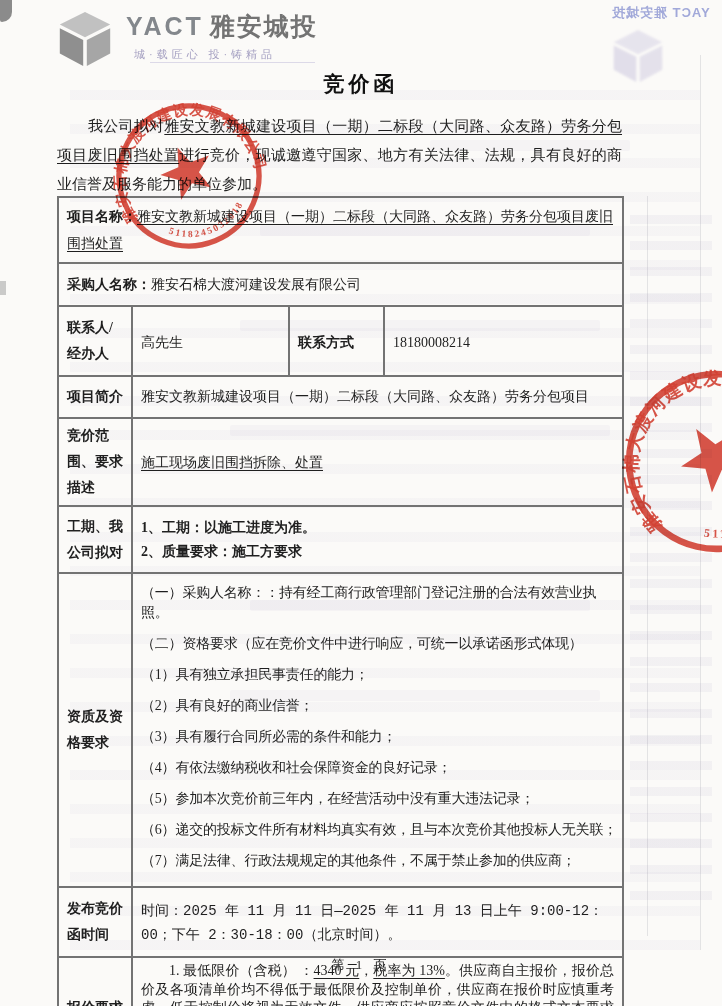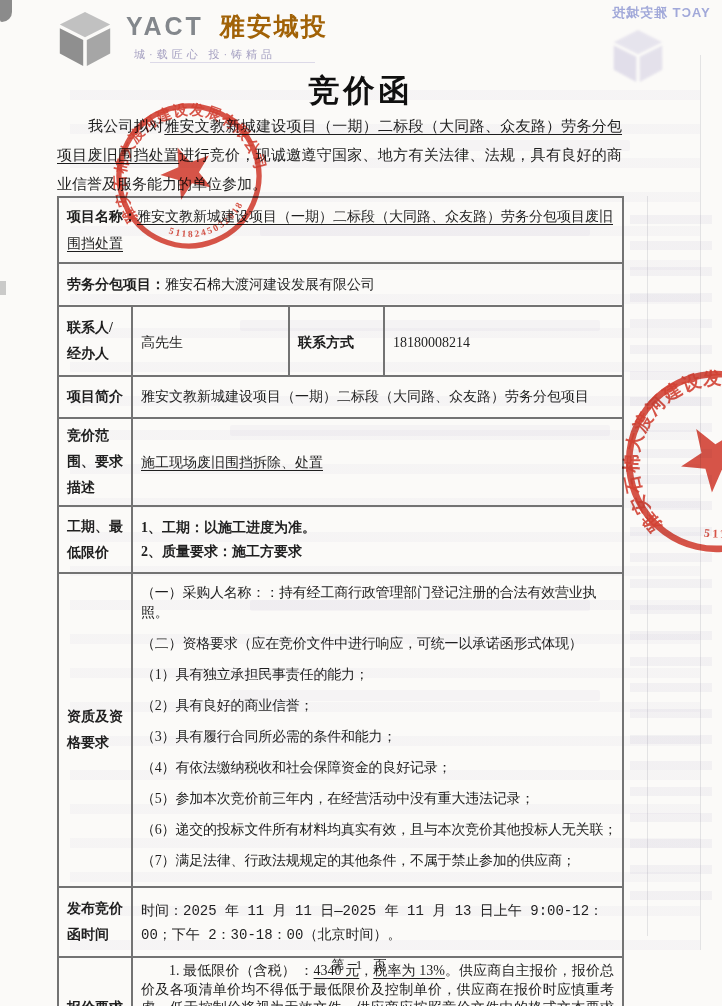--- a/index.html
+++ b/index.html
@@ -7,40 +7,40 @@
     position:relative;
     width:722px;height:1006px;
     background:#fbfaf8;
     overflow:hidden;
     font-family:"Liberation Serif","DejaVu Serif",serif;
     color:#1f1f1f;
   }
   
   .logo{position:absolute;left:58px;top:10px;display:flex;align-items:flex-start;gap:14px;}
   .logo-txt .big{font-size:25px;font-weight:bold;color:#83878c;letter-spacing:3px;font-family:"Liberation Sans",sans-serif;}
-  .logo-txt .big .cn{color:#a16207;margin-left:16px;letter-spacing:2px;}
+  .logo-txt .big .cn{color:#737373;margin-left:6px;letter-spacing:2px;}
   .logo-txt .tag{margin-top:4px;font-size:11px;color:#a39ec0;letter-spacing:4px;margin-left:8px;}
   .hdr-rule{position:absolute;left:150px;top:62px;width:165px;height:1px;background:#dcd9e8;}
   
   .bt{position:absolute;pointer-events:none;}
   .bt-stripes{left:70px;top:66px;width:630px;height:884px;
     background:repeating-linear-gradient(0deg,rgba(128,118,168,0.045) 0 10px,transparent 10px 34px);}
   .bt-stripes2{left:630px;top:200px;width:82px;height:700px;
     background:repeating-linear-gradient(0deg,rgba(128,118,168,0.07) 0 9px,transparent 9px 26px);}
   .bt-line{position:absolute;height:11px;background:#8a7fb8;opacity:.055;border-radius:2px;pointer-events:none;}
   .bt-v{position:absolute;width:1px;background:rgba(120,120,140,.18);pointer-events:none;}
   .bt-cube{position:absolute;left:612px;top:28px;opacity:.30;filter:blur(1px);pointer-events:none;}
   .bt-logotext{position:absolute;right:12px;top:4px;transform:scaleX(-1);
     font-family:"Liberation Sans",sans-serif;font-weight:bold;font-size:13px;
     color:#7b86cc;opacity:.7;letter-spacing:1px;pointer-events:none;}
   .corner-mark{position:absolute;left:0;top:0;width:12px;height:22px;background:#6f6f6f;opacity:.8;border-radius:0 0 10px 2px;}
   .edge-mark{position:absolute;left:0;top:281px;width:6px;height:14px;background:#9a9a9a;opacity:.5;}
   
   .doc-title{position:absolute;left:0;top:70px;width:722px;text-align:center;
-    font-size:31px;font-weight:bold;letter-spacing:4px;color:#101010;}
+    font-size:21px;font-weight:bold;letter-spacing:4px;color:#101010;}
   .intro{position:absolute;left:57px;top:112px;width:565px;
     font-size:15px;line-height:29px;text-indent:31px;text-align:justify;}
   .u{text-decoration:underline;text-underline-offset:3px;}
   
   table.bid{position:absolute;left:57px;top:196px;width:565px;border-collapse:collapse;table-layout:fixed;background:transparent;}
   table.bid td{border:2px solid #737373;font-size:14px;vertical-align:middle;padding:4px 8px;overflow:hidden;}
   td.lbl{font-weight:bold;padding:4px 2px 4px 3px;line-height:26px;word-break:break-all;}
   .h56{height:56px}.h33{height:33px}.h60{height:60px}.h32{height:32px}
   .h63{height:63px}.h57{height:57px}.h288{height:288px}.h90{height:90px}
   td.top{vertical-align:top;}
@@ -103,38 +103,38 @@
         <col style="width:74px">
         <col style="width:157px">
         <col style="width:95px">
         <col style="width:239px">
       </colgroup>
     <tbody>
         <tr>
       <td colspan="4" class="h56 line27"><span class="cell-b">项目名称：</span><span class="u">雅安文教新城建设项目（一期）二标段（大同路、众友路）劳务分包项目废旧围挡处置</span></td>
     </tr>
     <tr>
-      <td colspan="4" class="h33"><span class="cell-b">劳务分包项目：</span><span>雅安石棉大渡河建设发展有限公司</span></td>
+      <td colspan="4" class="h33"><span class="cell-b">采购人名称：</span><span>雅安石棉大渡河建设发展有限公司</span></td>
     </tr>
     <tr>
       <td class="lbl h60">联系人/经办人</td>
       <td class="top" style="padding-top:8px">高先生</td>
       <td class="cell-b top" style="padding-top:8px">联系方式</td>
       <td class="top" style="padding-top:8px">18180008214</td>
     </tr>
     <tr>
       <td class="lbl h32">项目简介</td>
       <td colspan="3">雅安文教新城建设项目（一期）二标段（大同路、众友路）劳务分包项目</td>
     </tr>
     <tr>
       <td class="lbl h63 top">竞价范围、要求描述</td>
       <td colspan="3" class="top" style="padding-top:6px"><span class="u">施工现场废旧围挡拆除、处置</span></td>
     </tr>
     <tr>
-      <td class="lbl h57">工期、最低限价</td>
+      <td class="lbl h57">工期、我公司拟对</td>
       <td colspan="3" class="sched">
         <p>1、工期：以施工进度为准。</p>
         <p>2、质量要求：施工方要求</p>
       </td>
     </tr>
     <tr>
       <td class="lbl h288">资质及资格要求</td>
       <td colspan="3" class="qual top">
         <p>（一）采购人名称：：持有经工商行政管理部门登记注册的合法有效营业执照。</p>
         <p>（二）资格要求（应在竞价文件中进行响应，可统一以承诺函形式体现）</p>

